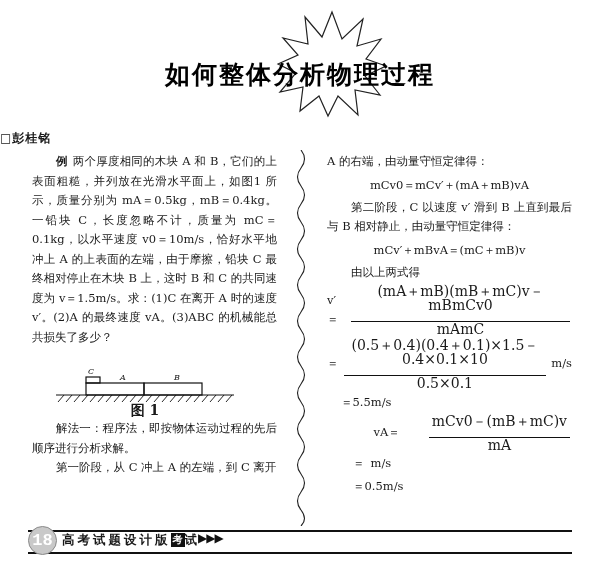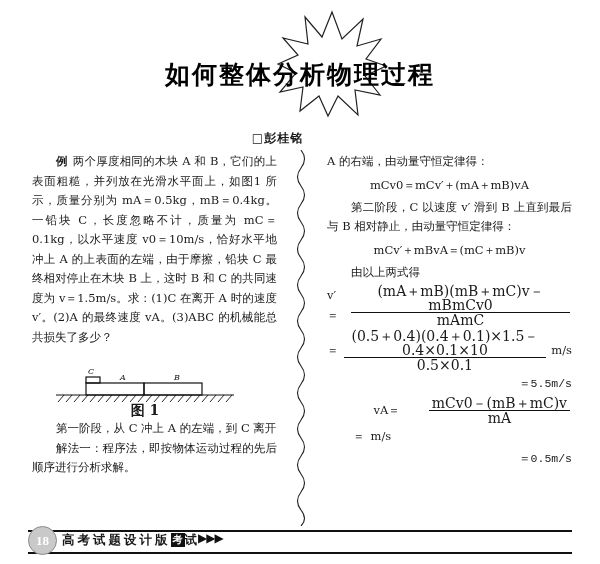--- a/index.html
+++ b/index.html
@@ -48,21 +48,21 @@
     letter-spacing: 2px;
     color: #000000;
   }
 
   
   .author-line {
     position: absolute;
     left: 0;
     top: 130px;
     width: 555px;
-    text-align: center;
+    text-align: left;
     font-size: 12px;
     font-weight: bold;
     letter-spacing: 1px;
   }
 
   
   .columns {
     position: absolute;
     left: 32px;
     top: 152px;
@@ -102,38 +102,37 @@
 
   
   .eq {
     margin: 4px 0 4px 0;
     text-align: center;
     font-size: 11.5px;
     line-height: 18px;
   }
   .eq-left {
     margin: 3px 0 3px 0;
-    text-align: right;
+    text-align: left;
     font-size: 11.5px;
     line-height: 18px;
     padding-left: 14px;
-    font-family: Liberation Mono, monospace;
   }
 
   
   .frac {
     display: inline-block;
     vertical-align: middle;
     text-align: center;
     font-size: 14px;
     line-height: 14px;
     margin: 0 2px;
   }
   .frac .num { display: block; padding: 0 3px; }
-  .frac .den { display: block; border-top: 1px solid #111; padding: 0 3px; }
+  .frac .den { display: block; border-top: 1px solid #111; padding: 0 3px; margin-top: 9px; }
   .eqrow {
     display: flex;
     align-items: center;
     justify-content: flex-start;
     font-size: 11.5px;
     margin: 2px 0;
   }
   .eqrow.center { justify-content: flex-end; gap: 24px; }
   .eqrow .lhs { margin-right: 3px; }
   .eqrow .rhs { margin-left: 3px; }
@@ -182,26 +181,26 @@
   .page-num {
     position: absolute;
     left: 0px;
     top: 0px;
     width: 27px;
     height: 27px;
     border-radius: 50%;
     background: #c9c9c9;
     border: 1px solid #8a8a8a;
     color: #ffffff;
-    font-size: 13px;
+    font-size: 17px;
     font-weight: bold;
     display: flex;
     align-items: center;
     justify-content: center;
-    font-family: Liberation Serif, serif;
+    font-family: Liberation Mono, monospace;
   }
   .footer-text {
     position: absolute;
     left: 34px;
     top: 6px;
     font-size: 12.5px;
     font-weight: bold;
     letter-spacing: 3px;
   }
   .footer-badge {
@@ -282,24 +281,24 @@
 
           <rect x="36" y="22" width="14" height="6" fill="none" stroke="#111" stroke-width="1.2"></rect>
 
           <text x="38" y="19" font-family="DejaVu Serif, serif" font-size="8" font-style="italic" fill="#111">C</text>
           <text x="70" y="25" font-family="DejaVu Serif, serif" font-size="8" font-style="italic" fill="#111">A</text>
           <text x="124" y="25" font-family="DejaVu Serif, serif" font-size="8" font-style="italic" fill="#111">B</text>
         </svg>
         <div class="fig-caption">图 1</div>
       </div>
 
-      <p class="para indent2">第一阶段，从 C 冲上 A 的左端，到 C 离开</p>
       <p class="para indent2">
         <span>解法一：</span><span>程序法，即按物体运动过程的先后顺序进行分析求解。</span>
       </p>
+      <p class="para indent2">第一阶段，从 C 冲上 A 的左端，到 C 离开</p>
     </div>
 
     <div class="col col-right">
       <p class="para">A 的右端，由动量守恒定律得：</p>
 
       <div class="eq">mCv0＝mCv′＋(mA＋mB)vA</div>
 
 
       <p class="para indent2">第二阶段，C 以速度 v′ 滑到 B 上直到最后与 B 相对静止，由动量守恒定律得：</p>
 

